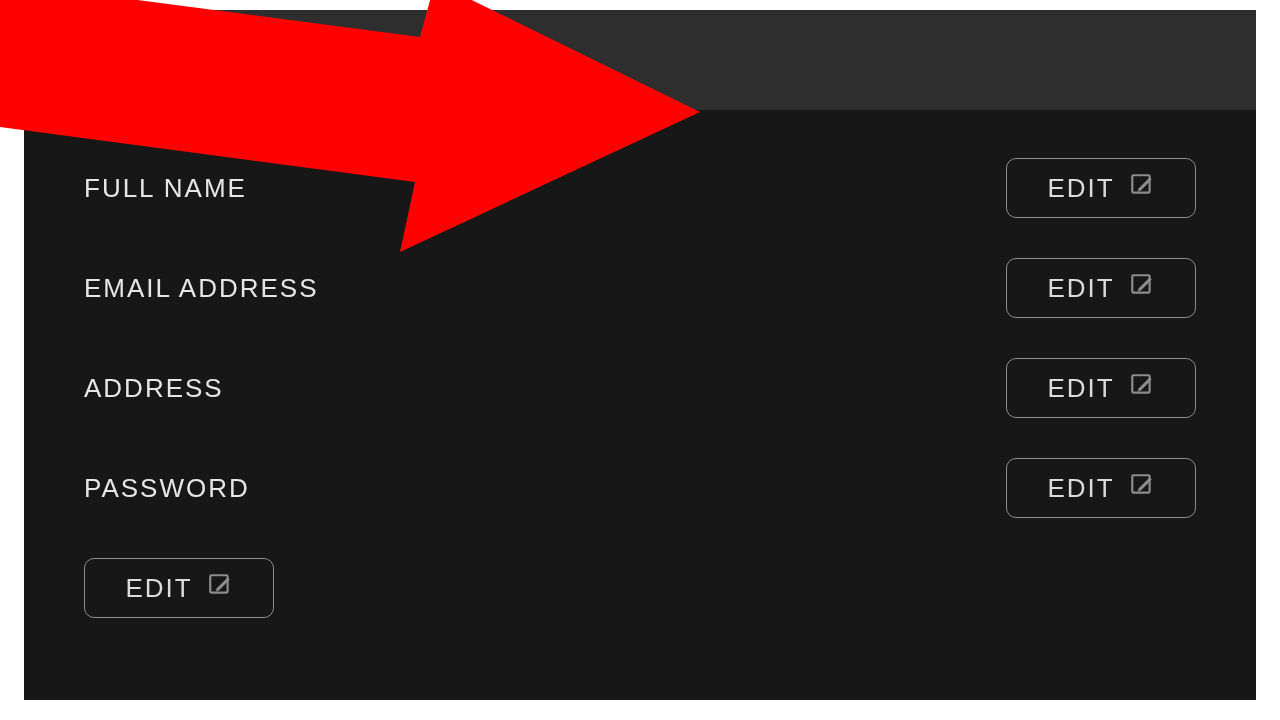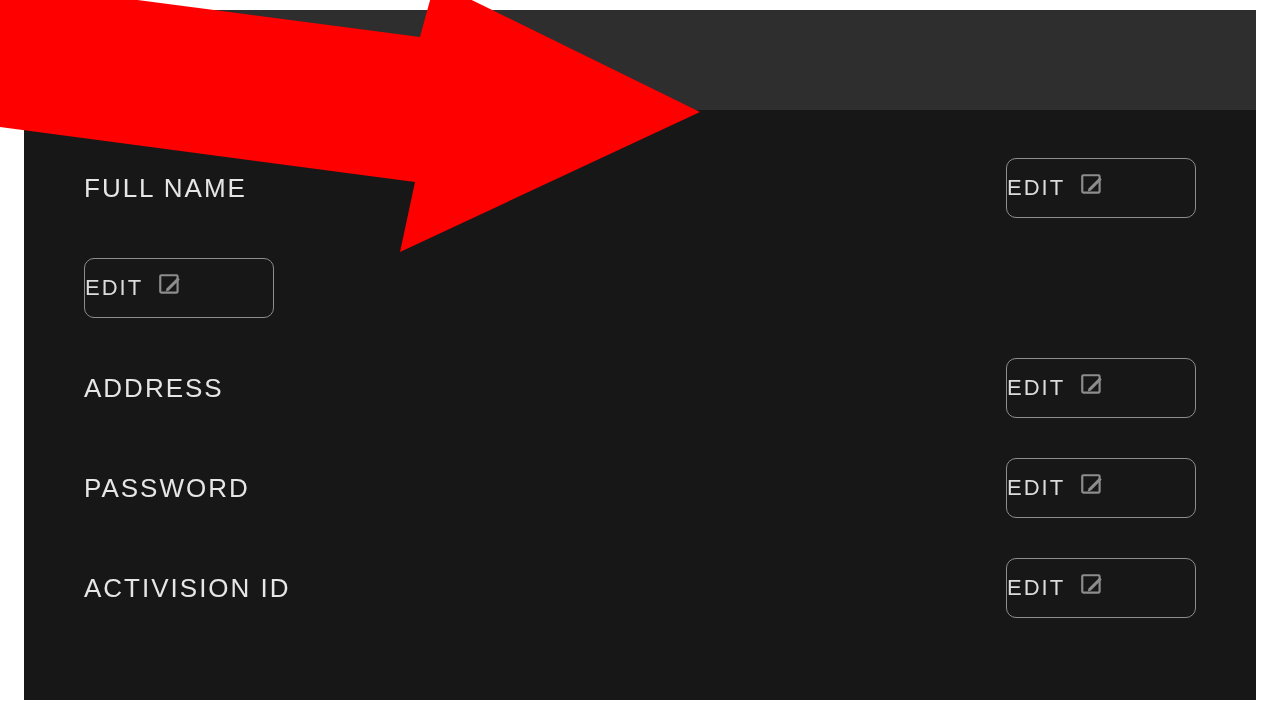--- a/index.html
+++ b/index.html
@@ -48,28 +48,28 @@
   .row-label{
     color:#e6e6e6;
     font-size:26px;
     font-weight:400;
     letter-spacing:2px;
   }
 
   .edit-btn{
     display:flex;
     align-items:center;
-    justify-content:flex-start;
+    justify-content:center;
     gap:14px;
     width:190px;
     height:60px;
     border:1px solid #8d8d8d;
     border-radius:10px;
     color:#dcdcdc;
-    font-size:22px;
+    font-size:26px;
     font-weight:400;
     letter-spacing:2px;
     background:transparent;
     cursor:pointer;
     box-sizing:border-box;
   }
 
   .edit-btn svg{
     width:26px;
     height:26px;
@@ -108,20 +108,21 @@
               <rect x="3" y="3" width="16" height="16" rx="1"></rect>
               <path d="M14 6 L22 -2" stroke-width="0"></path>
               <path d="M16 4 L22 10" stroke-width="0"></path>
               <path d="M9 15 L19 5 L21 7 L11 17 L8 18 Z" fill="#8d8d8d" stroke="none"></path>
             </svg>
         </span>
       </div>
     </div>
 
     <div class="row">
+      <span class="row-label">EMAIL ADDRESS</span>
       <div class="edit-btn">
         <span>EDIT</span>
         <span>
           <svg viewBox="0 0 24 24">
               <rect x="3" y="3" width="16" height="16" rx="1"></rect>
               <path d="M9 15 L19 5 L21 7 L11 17 L8 18 Z" fill="#8d8d8d" stroke="none"></path>
             </svg>
         </span>
       </div>
     </div>
@@ -146,21 +147,20 @@
         <span>
           <svg viewBox="0 0 24 24">
               <rect x="3" y="3" width="16" height="16" rx="1"></rect>
               <path d="M9 15 L19 5 L21 7 L11 17 L8 18 Z" fill="#8d8d8d" stroke="none"></path>
             </svg>
         </span>
       </div>
     </div>
 
     <div class="row">
-      <span class="row-label">ACTIVISION ID</span>
       <div class="edit-btn">
         <span>EDIT</span>
         <span>
           <svg viewBox="0 0 24 24">
               <rect x="3" y="3" width="16" height="16" rx="1"></rect>
               <path d="M9 15 L19 5 L21 7 L11 17 L8 18 Z" fill="#8d8d8d" stroke="none"></path>
             </svg>
         </span>
       </div>
     </div>

